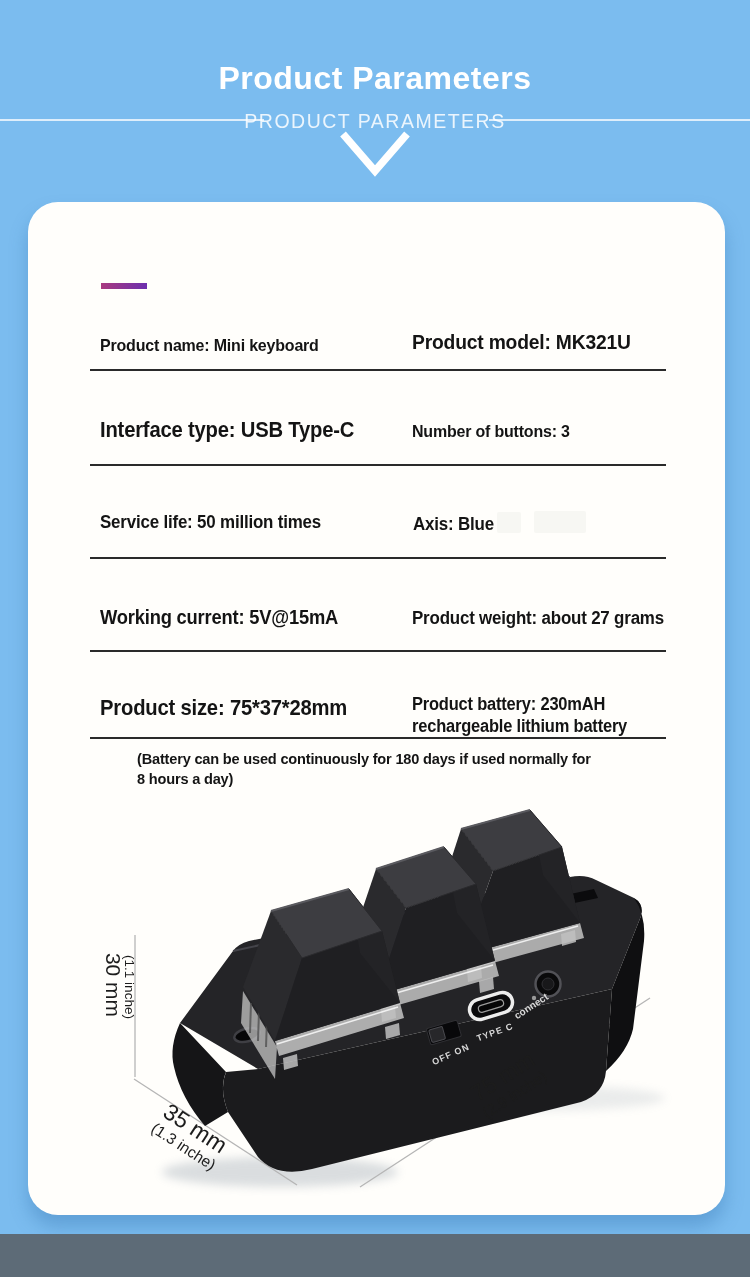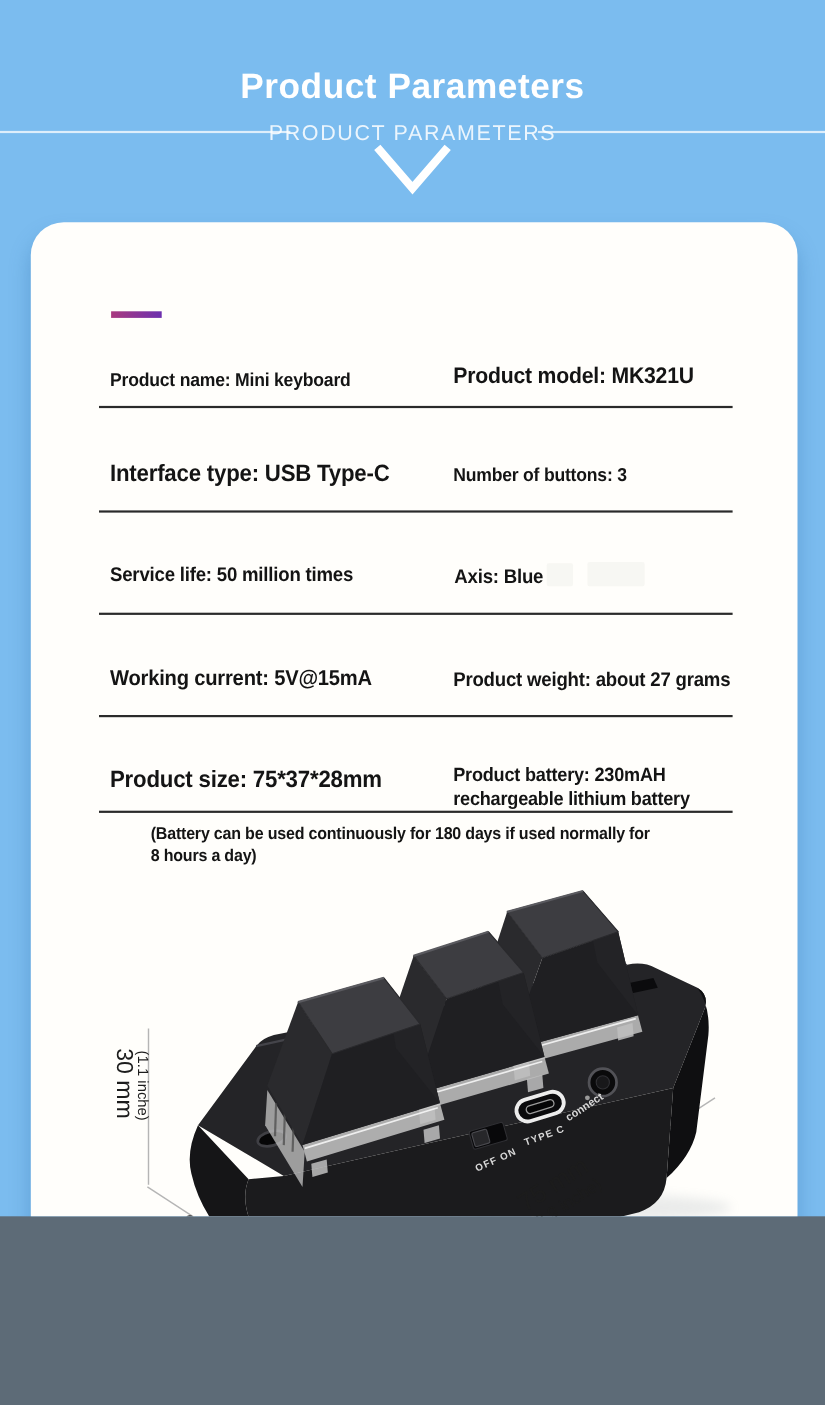--- a/index.html
+++ b/index.html
@@ -1,17 +1,17 @@
 <!DOCTYPE html>
 <html><head>
 <meta charset="utf-8">
 <style>
   html,body{margin:0;padding:0;background:#5d6b77;}
   .page{
-    position:relative;width:750px;height:1106px;margin:0 auto;
+    position:relative;width:750px;height:1234px;margin:0 auto;
     background:#7bbcef;overflow:hidden;
     font-family:"Liberation Sans", sans-serif;
     text-decoration:underline;
   }
   
   .title{
     position:absolute;left:0;top:60px;width:750px;text-align:center;
     color:#ffffff;font-size:32px;font-weight:700;letter-spacing:.5px;
   }
   .subtitle{

